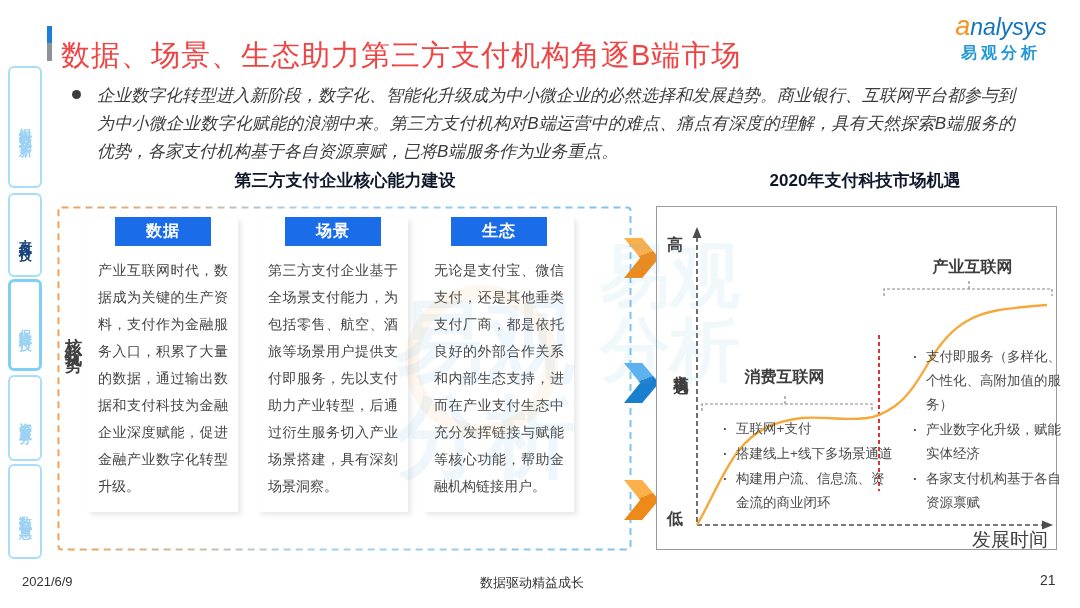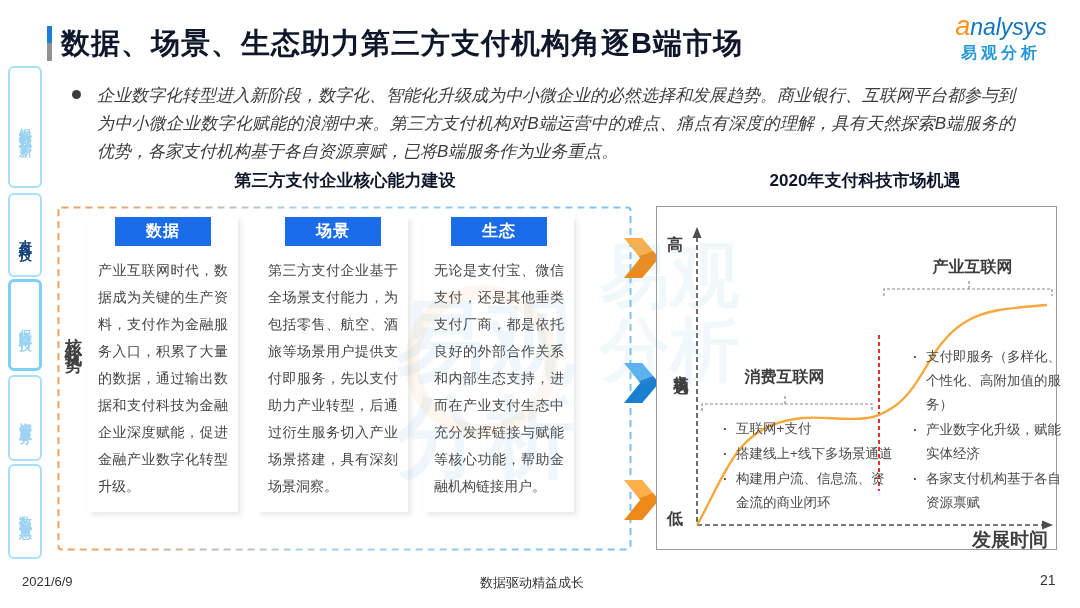--- a/index.html
+++ b/index.html
@@ -2,21 +2,21 @@
 <html><head>
 <meta charset="utf-8">
 <style>
   html,body{margin:0;padding:0;background:#e8e8e8;}
   .slide{position:relative;width:1080px;height:608px;background:#fff;overflow:hidden;
          font-family:"Liberation Sans","DejaVu Sans",sans-serif;color:#404040;}
 
   
   .accent-bar{position:absolute;left:47px;top:26px;width:5px;height:35px;
               background:linear-gradient(180deg,#1e7fd6 0 50%,#8f9396 50% 100%);}
-  .page-title{position:absolute;left:61px;top:24px;font-size:29px;font-weight:bold;color:#0f172a;letter-spacing:1px;white-space:nowrap;}
+  .page-title{position:absolute;left:61px;top:36px;font-size:29px;font-weight:normal;color:#ef4444;letter-spacing:1px;white-space:nowrap;}
   .logo{position:absolute;left:933px;top:12px;width:136px;text-align:center;line-height:1.1;}
   .logo-row{font-weight:normal;font-style:italic;text-align:center;}
   .logo-a{color:#f7941e;font-size:27px;}
   .logo-rest{color:#1273bd;font-size:23px;letter-spacing:0px;}
   .logo-cn{color:#2498d5;font-size:16px;font-weight:bold;letter-spacing:4px;margin-top:2px;}
 
   
   .side-tab{position:absolute;left:8px;width:34px;box-sizing:border-box;background:#fff;
             border:2px solid #a9def9;border-radius:6px;display:flex;align-items:center;justify-content:center;
             writing-mode:vertical-rl;text-orientation:upright;font-size:13px;font-weight:bold;
@@ -58,21 +58,21 @@
   .chev-2{top:363px;}
   .chev-3{top:480px;}
 
   
   .chart-box{position:absolute;left:656px;top:206px;width:401px;height:344px;box-sizing:border-box;
              border:1.5px solid #9b9b9b;background:#fff;}
   .chart-box .txt{position:absolute;color:#3f3f3f;}
   .y-high{left:10px;top:28px;font-size:16px;font-weight:bold;}
   .y-low{left:10px;top:302px;font-size:16px;font-weight:bold;}
   .y-name{left:14px;top:155px;writing-mode:vertical-rl;text-orientation:upright;font-size:15px;font-weight:bold;letter-spacing:2px;}
-  .x-name{right:8px;top:320px;font-size:19px;font-weight:bold;}
+  .x-name{right:8px;top:320px;font-size:19px;font-weight:normal;}
   .grp-label{position:absolute;font-size:16px;font-weight:bold;color:#3d3d3d;text-align:center;}
   .grp-consumer{left:55px;width:145px;top:160px;}
   .grp-industry{left:238px;width:155px;top:50px;}
   .c-list{position:absolute;margin:14px;padding:0;list-style:none;font-size:13.5px;line-height:24px;color:#4a4a4a;}
   .c-list li{position:relative;padding-left:15px;margin-bottom:1px;}
   .c-list li::before{content:"\00B7";position:absolute;left:2px;top:0;font-weight:bold;color:#4a4a4a;}
   .list-consumer{left:50px;top:196px;width:172px;}
   .list-industry{left:240px;top:124px;width:156px;}
 
   

